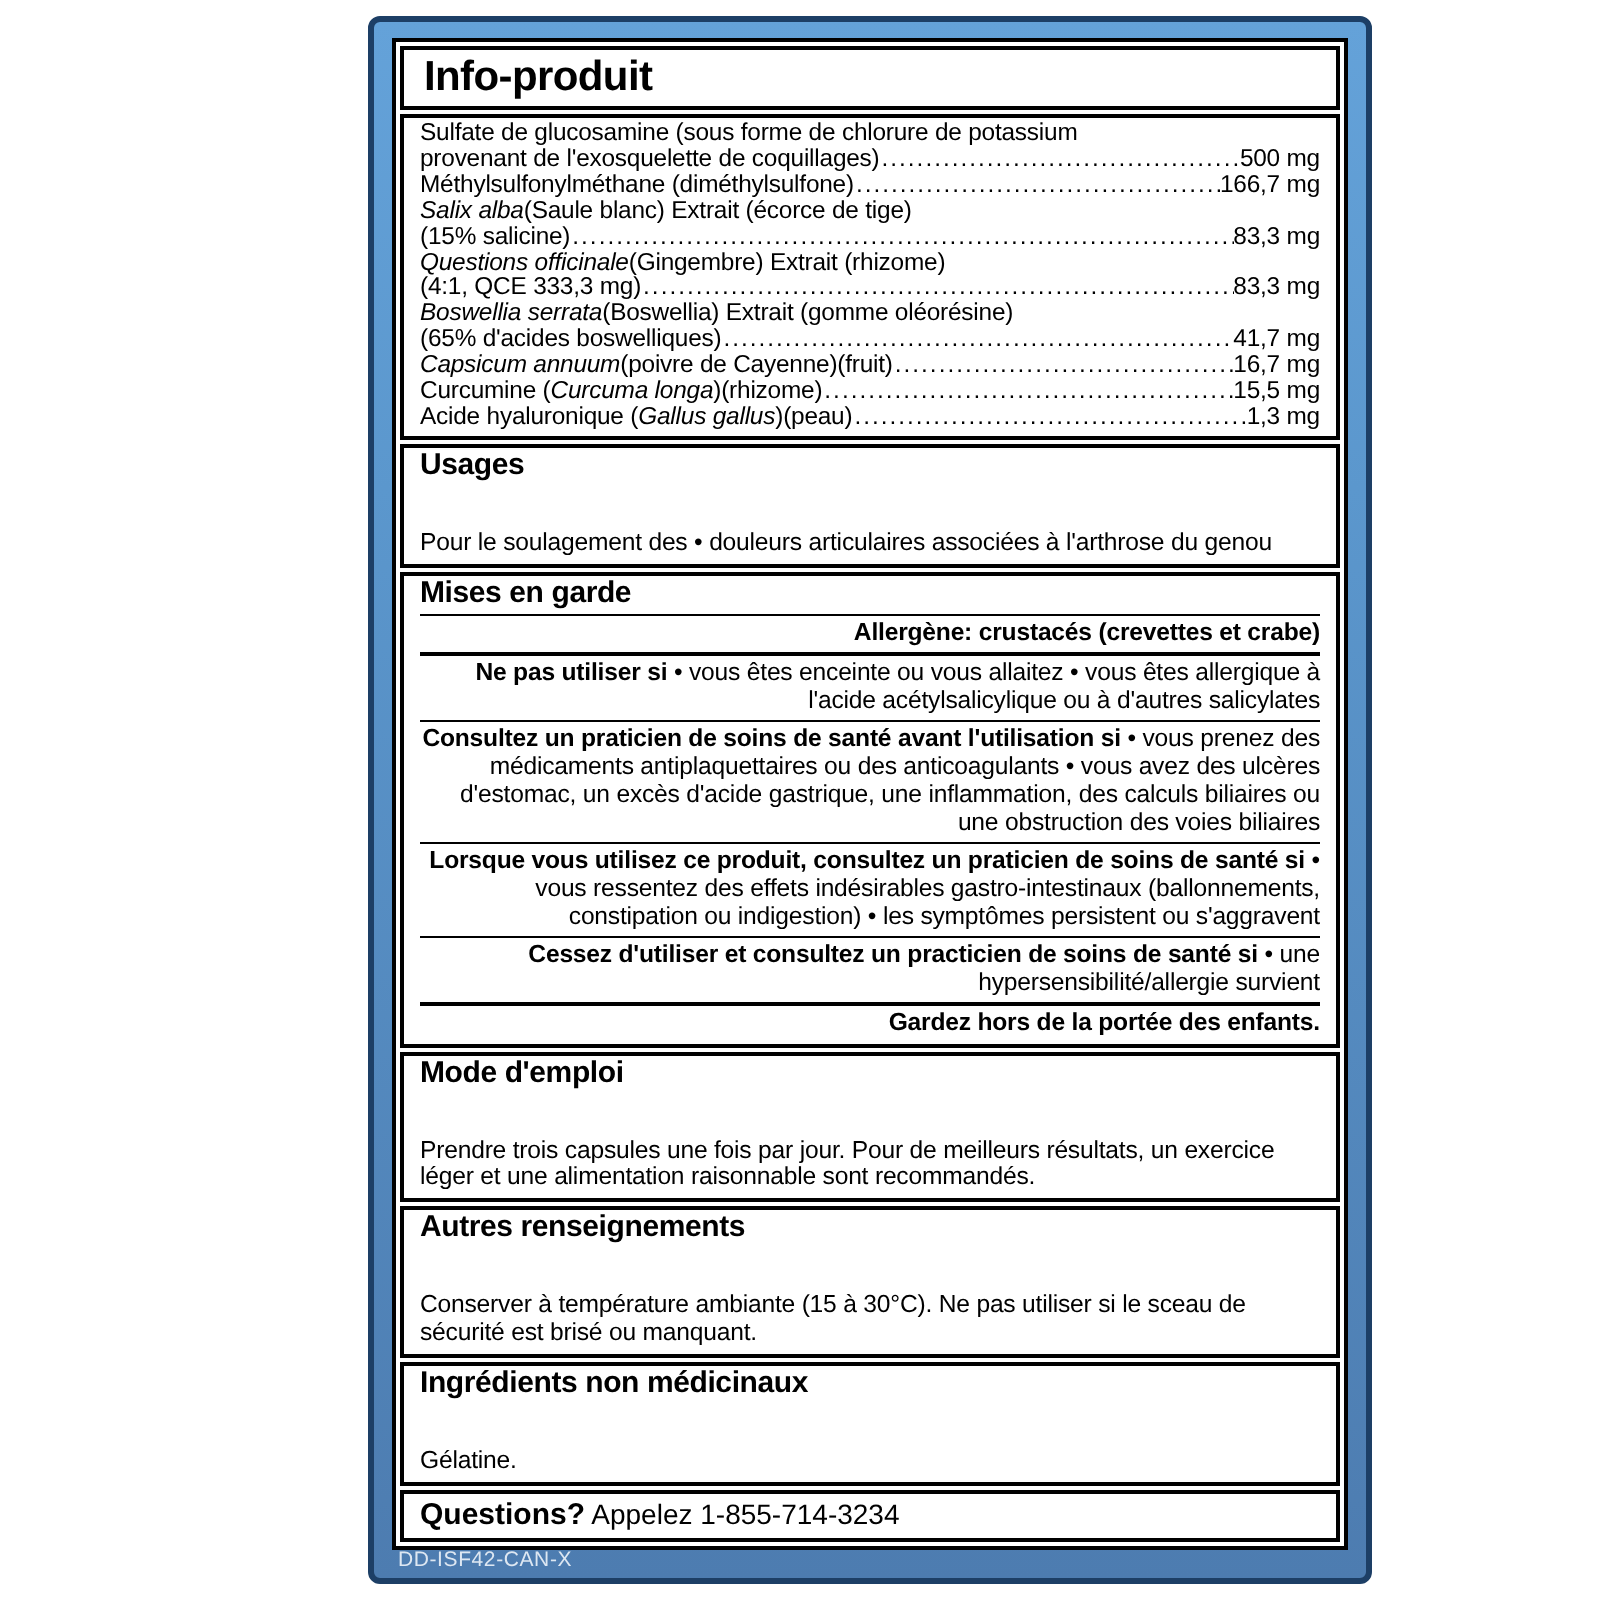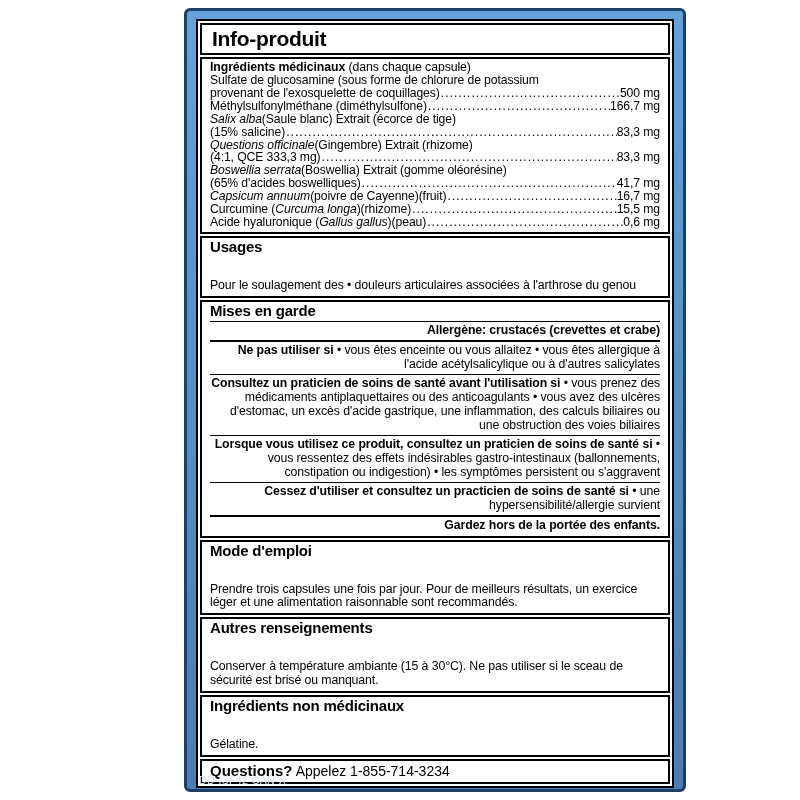--- a/index.html
+++ b/index.html
@@ -78,21 +78,20 @@
 <body>
 
 <div class="frame">
   <div class="panel">
 
     <div class="box header-box">
       <h1>Info-produit</h1>
     </div>
 
     <div class="box">
-      <div class="lead-line"><b>Ingrédients médicinaux</b><span> (dans chaque capsule)</span></div>
       <div id="ing-rows">
           <div class="ing-line">
             <span>Sulfate de glucosamine (sous forme de chlorure de potassium</span>
           </div>
           <div class="ing-line">
             <span>provenant de l'exosquelette de coquillages) </span>
             <span class="leader">................................................................................................................................................................</span>
             <span class="amount"> 500 mg</span>
           </div>
           <div class="ing-line">
@@ -138,21 +137,21 @@
             <i>Curcuma longa</i>
             <span>)(rhizome)</span>
             <span class="leader">................................................................................................................................................................</span>
             <span class="amount"> 15,5 mg</span>
           </div>
           <div class="ing-line">
             <span>Acide hyaluronique (</span>
             <i>Gallus gallus</i>
             <span>)(peau) </span>
             <span class="leader">................................................................................................................................................................</span>
-            <span class="amount"> 0,6 mg</span>
+            <span class="amount"> 1,3 mg</span>
           </div>
         </div>
     </div>
 
     <div class="box">
       <h2>Usages</h2>
       <p class="body">Pour le soulagement des • douleurs articulaires associées à l'arthrose du genou</p>
     </div>
 
     <div class="box">

